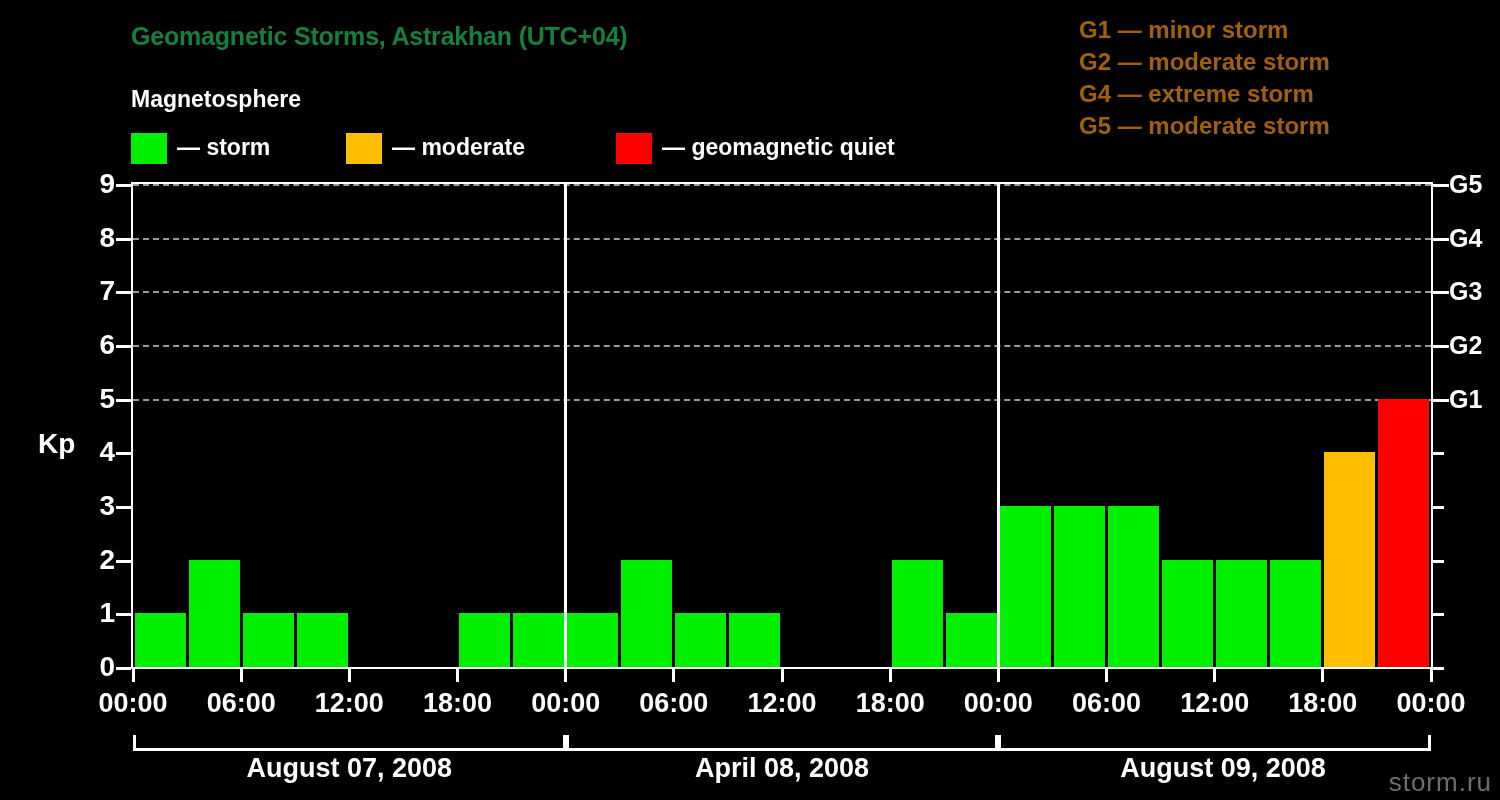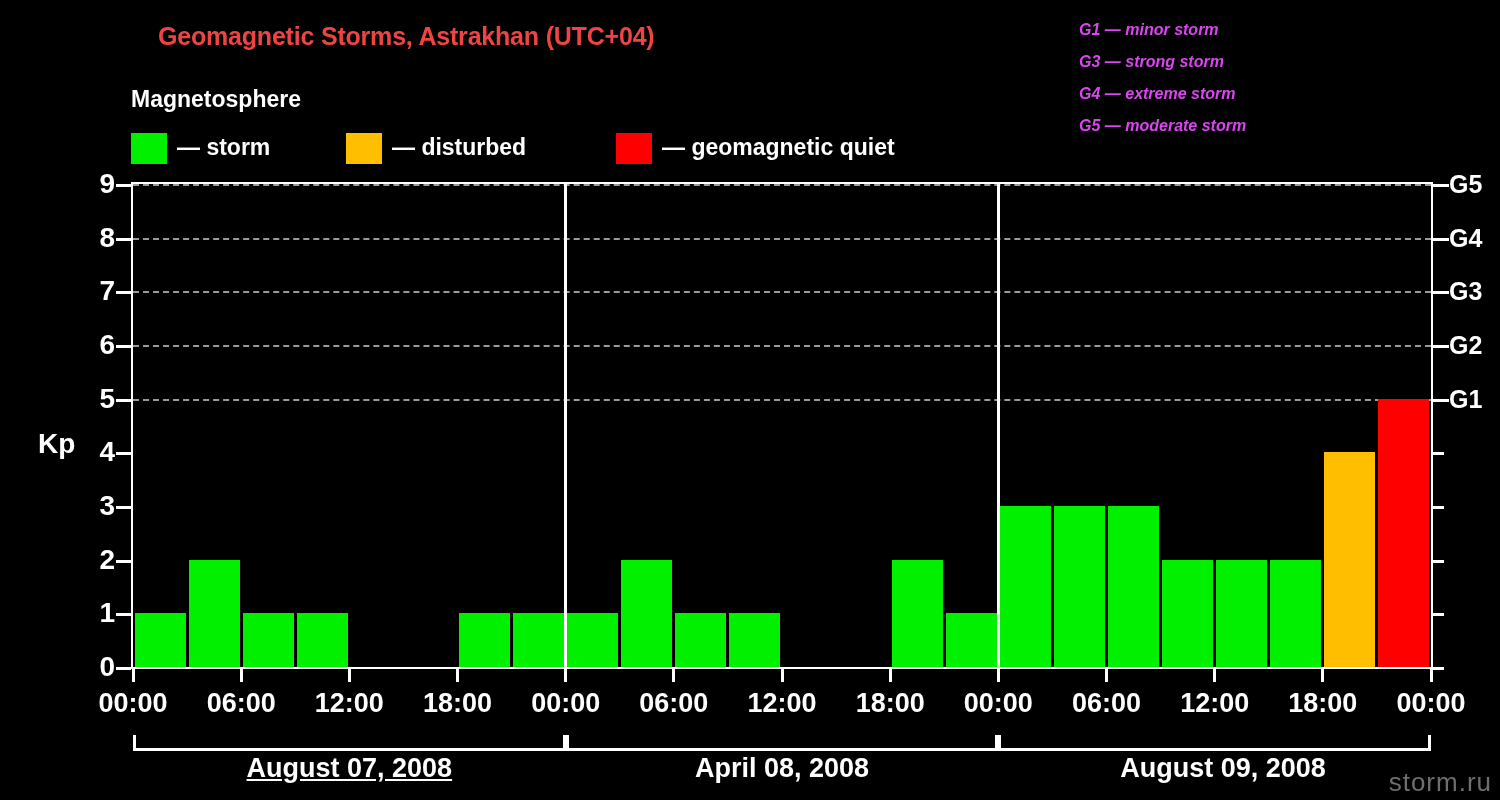--- a/index.html
+++ b/index.html
@@ -6,22 +6,22 @@
   html, body {
     width: 1500px; height: 800px;
     background: #000000;
     overflow: hidden;
     font-family: "Liberation Sans", sans-serif;
   }
   #root { position: relative; width: 1500px; height: 800px; }
 
   .title {
     position: absolute; left: 131px; top: 22px;
-    font-size: 25px; font-weight: bold; color: #ef4444;
-    letter-spacing: -0.2px; white-space: nowrap; margin-left: 27px;
+    font-size: 25px; font-weight: bold; color: #15803d;
+    letter-spacing: -0.2px; white-space: nowrap;
   }
   .subtitle {
     position: absolute; left: 131px; top: 86px;
     font-size: 23px; font-weight: bold; color: #ffffff;
     white-space: nowrap;
   }
 
   
   .color-legend { position: absolute; left: 131px; top: 133px; height: 34px; }
   .cl-item { position: absolute; top: 0; height: 34px; white-space: nowrap; }
@@ -31,22 +31,22 @@
   }
   .cl-text {
     position: absolute; left: 46px; top: 1px;
     font-size: 23px; font-weight: bold; color: #ffffff;
     white-space: nowrap;
   }
 
   
   .g-legend { position: absolute; left: 1079px; top: 14px; }
   .g-row {
-    font-size: 16px; font-weight: bold; color: #d946ef;
-    line-height: 32px; white-space: nowrap; font-style: italic;
+    font-size: 24px; font-weight: bold; color: #a16207;
+    line-height: 32px; white-space: nowrap;
   }
 
   
   .plot {
     position: absolute;
     left: 131px; top: 182px;
     width: 1302px; height: 487px;
     border: 2px solid #ffffff;
     background: #000000;
   }
@@ -132,30 +132,30 @@
   <div class="title">Geomagnetic Storms, Astrakhan (UTC+04)</div>
   <div class="subtitle">Magnetosphere</div>
 
   <div class="color-legend">
       <div class="cl-item" style="left: 0px;">
         <span class="cl-swatch" style="background: rgb(0, 240, 0);"></span>
         <span class="cl-text">— storm</span>
       </div>
       <div class="cl-item" style="left: 215px;">
         <span class="cl-swatch" style="background: rgb(255, 191, 0);"></span>
-        <span class="cl-text">— disturbed</span>
+        <span class="cl-text">— moderate</span>
       </div>
       <div class="cl-item" style="left: 485px;">
         <span class="cl-swatch" style="background: rgb(255, 0, 0);"></span>
         <span class="cl-text">— geomagnetic quiet</span>
       </div>
     </div>
   <div class="g-legend">
       <div class="g-row">G1 — minor storm</div>
-      <div class="g-row">G3 — strong storm</div>
+      <div class="g-row">G2 — moderate storm</div>
       <div class="g-row">G4 — extreme storm</div>
       <div class="g-row">G5 — moderate storm</div>
     </div>
 
   <div class="ylabel">Kp</div>
 
   <div class="plot">
     <div class="plot-inner" id="plot-inner">
         <div class="gridline" style="top: 214.667px;"></div>
         <div class="gridline" style="top: 161px;"></div>
@@ -243,21 +243,21 @@
       <div class="xtick-label" style="left: 998.333px;">00:00</div>
       <div class="xtick-mark" style="left: 1105px;"></div>
       <div class="xtick-label" style="left: 1106.5px;">06:00</div>
       <div class="xtick-mark" style="left: 1213.17px;"></div>
       <div class="xtick-label" style="left: 1214.67px;">12:00</div>
       <div class="xtick-mark" style="left: 1321.33px;"></div>
       <div class="xtick-label" style="left: 1322.83px;">18:00</div>
       <div class="xtick-mark" style="left: 1429.5px;"></div>
       <div class="xtick-label" style="left: 1431px;">00:00</div>
       <div class="bracket" style="left: 133px; width: 432.667px;"></div>
-      <div class="bracket-label" style="left: 349.333px; text-decoration: underline;">August 07, 2008</div>
+      <div class="bracket-label" style="left: 349.333px;">August 07, 2008</div>
       <div class="bracket" style="left: 565.667px; width: 432.667px;"></div>
       <div class="bracket-label" style="left: 782px;">April 08, 2008</div>
       <div class="bracket" style="left: 998.333px; width: 432.667px;"></div>
       <div class="bracket-label" style="left: 1223px;">August 09, 2008</div>
     </div>
 
   <div class="watermark">storm.ru</div>
 </div>
 
 </body></html>

